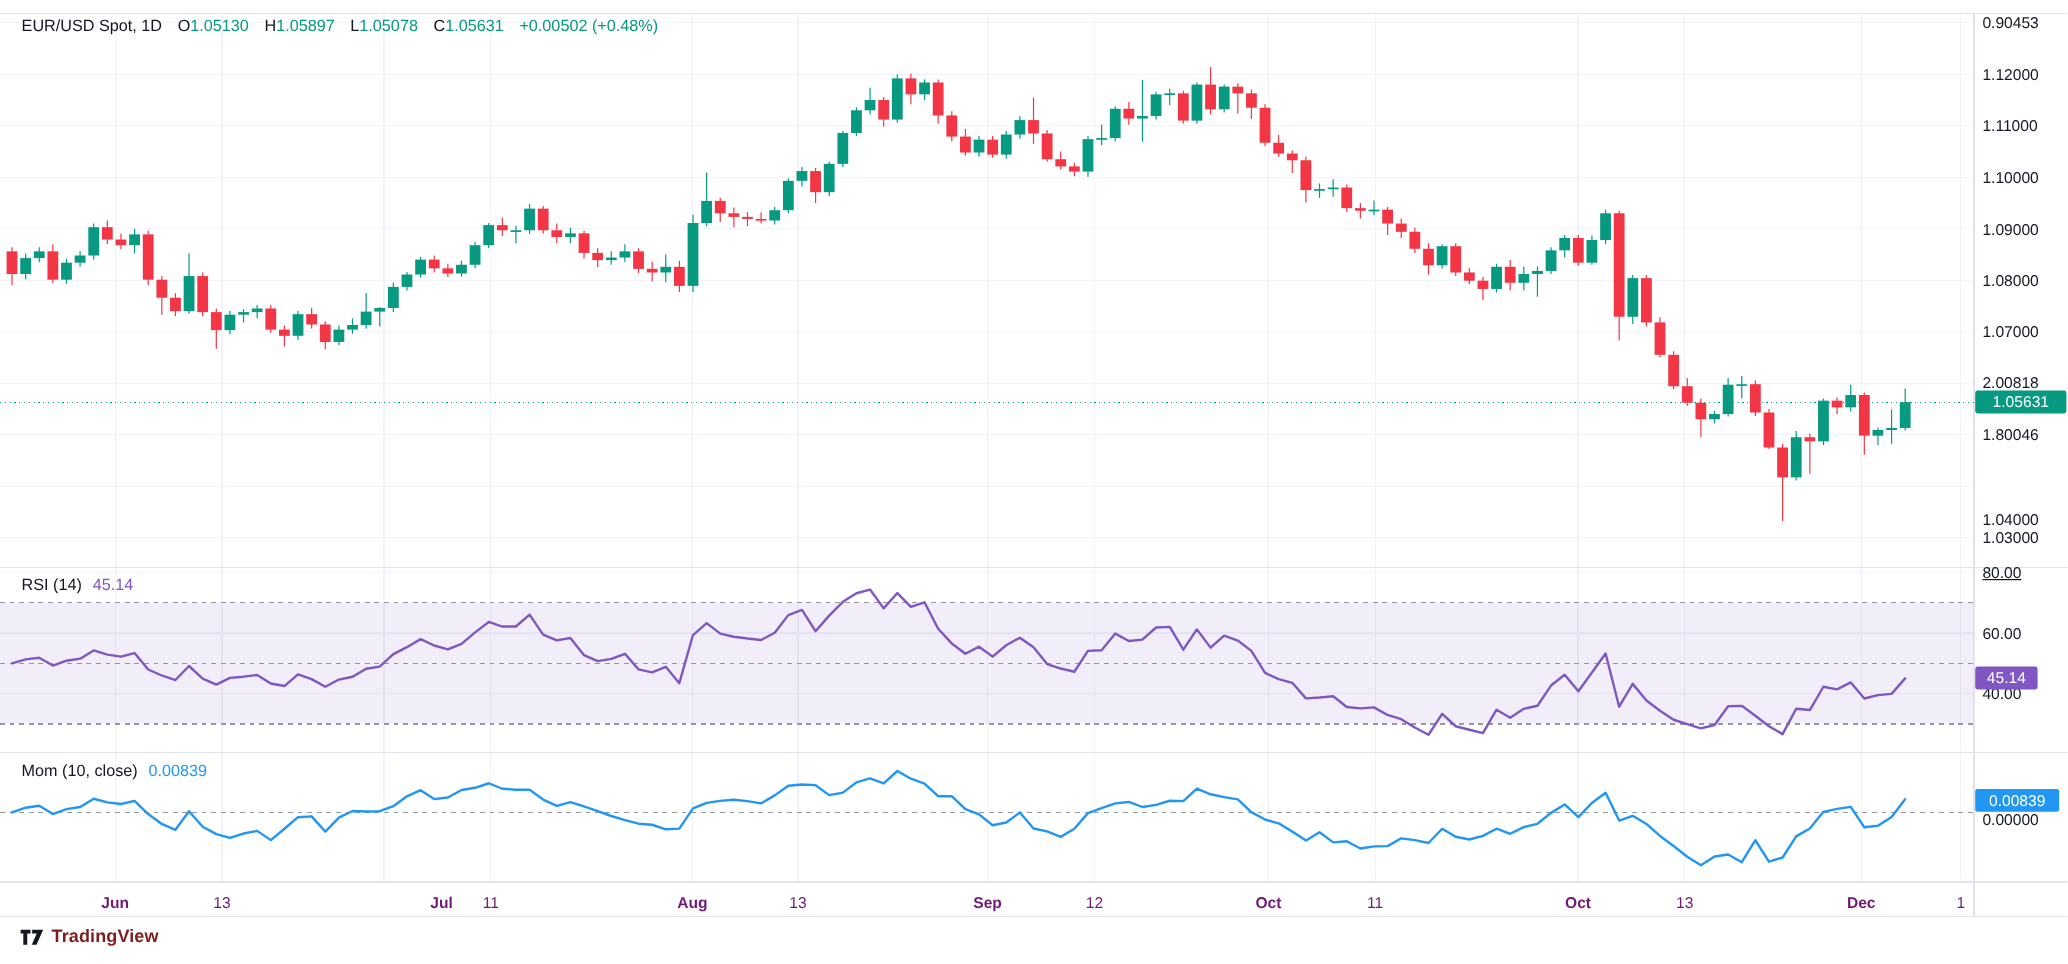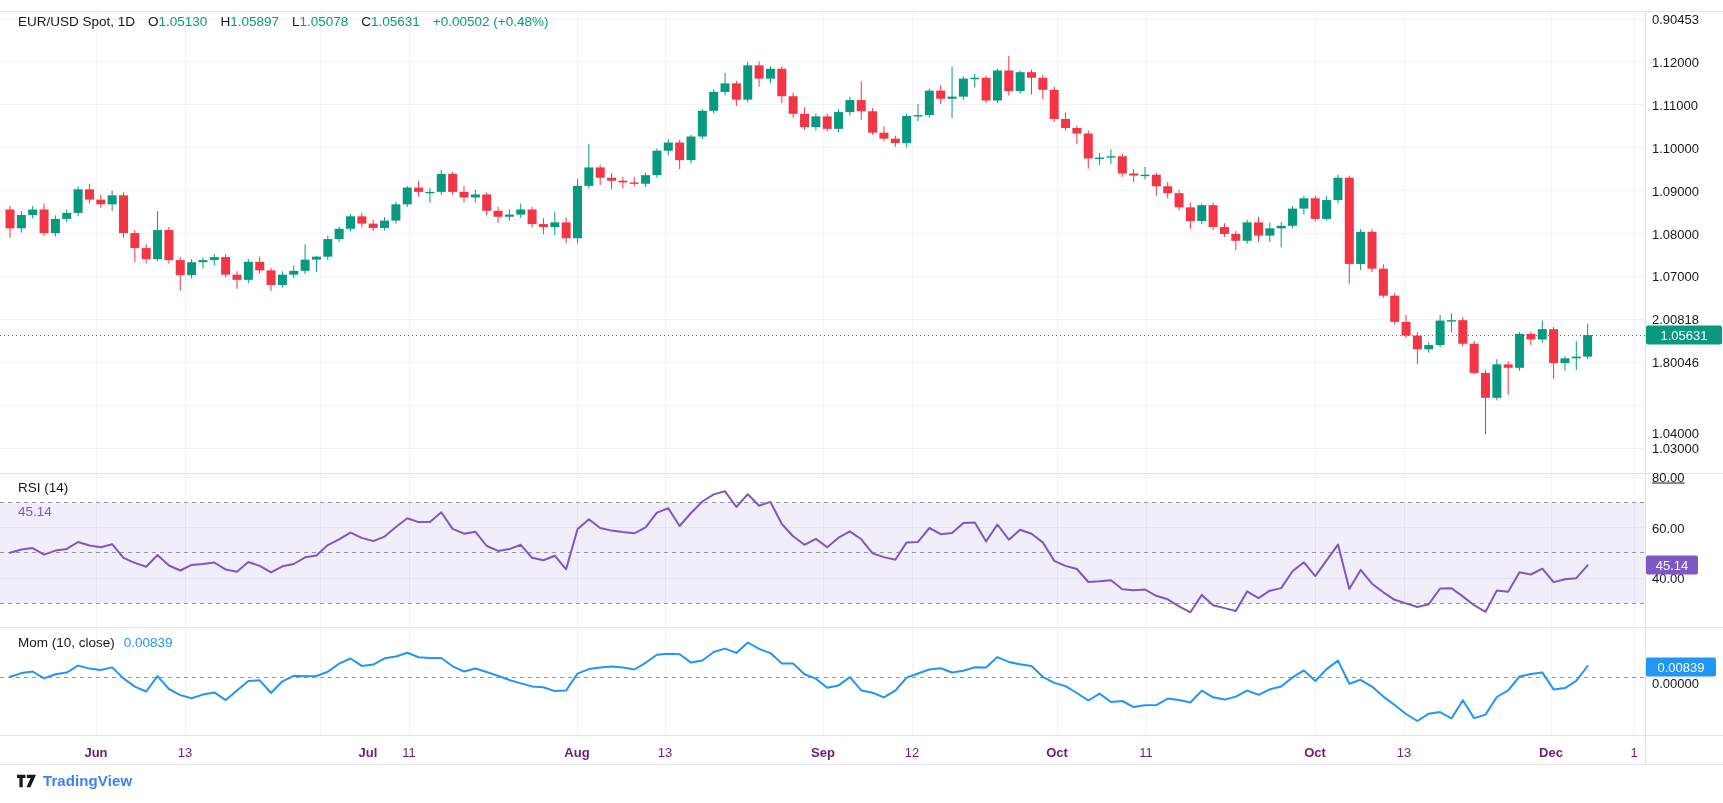--- a/index.html
+++ b/index.html
@@ -19,21 +19,21 @@
     color:#131722;white-space:nowrap;z-index:4;}
   .badge{position:absolute;left:1646px;transform:translateY(-50%);color:#ffffff;
     font-size:13px;border-radius:2px;padding:2px 6px;min-width:58px;text-align:center;z-index:6;}
   .badge.price{background:#089981;width:64px;}
   .badge.rsi{background:#7e57c2;min-width:40px;}
   .badge.mom{background:#2196f3;}
   .time-label{position:absolute;top:745px;transform:translateX(-50%);font-size:13px;
     color:#701a75;z-index:4;}
   .time-label.bold{font-weight:700;}
   .footer{position:absolute;left:17px;top:772px;display:flex;align-items:center;gap:7px;z-index:5;}
-  .footer .brand{font-size:15px;font-weight:600;color:#3b82f6;letter-spacing:.1px;}
+  .footer .brand{font-size:15px;font-weight:600;color:#7f1d1d;letter-spacing:.1px;}
 </style>
 </head>
 <body>
 
 <div class="chart-widget">
 
   <svg id="chart-svg" width="1723" height="803">
       <line x1="0" y1="19" x2="1645" y2="19" stroke="#f0f3fa" stroke-width="1" shape-rendering="crispEdges"></line>
       <line x1="0" y1="61.89999999999908" x2="1645" y2="61.89999999999908" stroke="#f0f3fa" stroke-width="1" shape-rendering="crispEdges"></line>
       <line x1="0" y1="104.79999999999913" x2="1645" y2="104.79999999999913" stroke="#f0f3fa" stroke-width="1" shape-rendering="crispEdges"></line>
@@ -362,21 +362,21 @@
 
   <div class="legend-row" style="top:14px;">
     <span class="sym">EUR/USD Spot, 1D</span>
     <span><span class="k">O</span><span class="v">1.05130</span></span>
     <span><span class="k">H</span><span class="v">1.05897</span></span>
     <span><span class="k">L</span><span class="v">1.05078</span></span>
     <span><span class="k">C</span><span class="v">1.05631</span></span>
     <span class="chg">+0.00502 (+0.48%)</span>
   </div>
 
-  <div class="legend-row" style="top:480px;flex-direction:column;">
+  <div class="legend-row" style="top:480px;">
     <span class="ind-title">RSI (14)</span>
     <span class="rsi-val">45.14</span>
   </div>
 
   <div class="legend-row" style="top:635px;">
     <span class="ind-title">Mom (10, close)</span>
     <span class="mom-val">0.00839</span>
   </div>
 
   <div id="price-axis">

